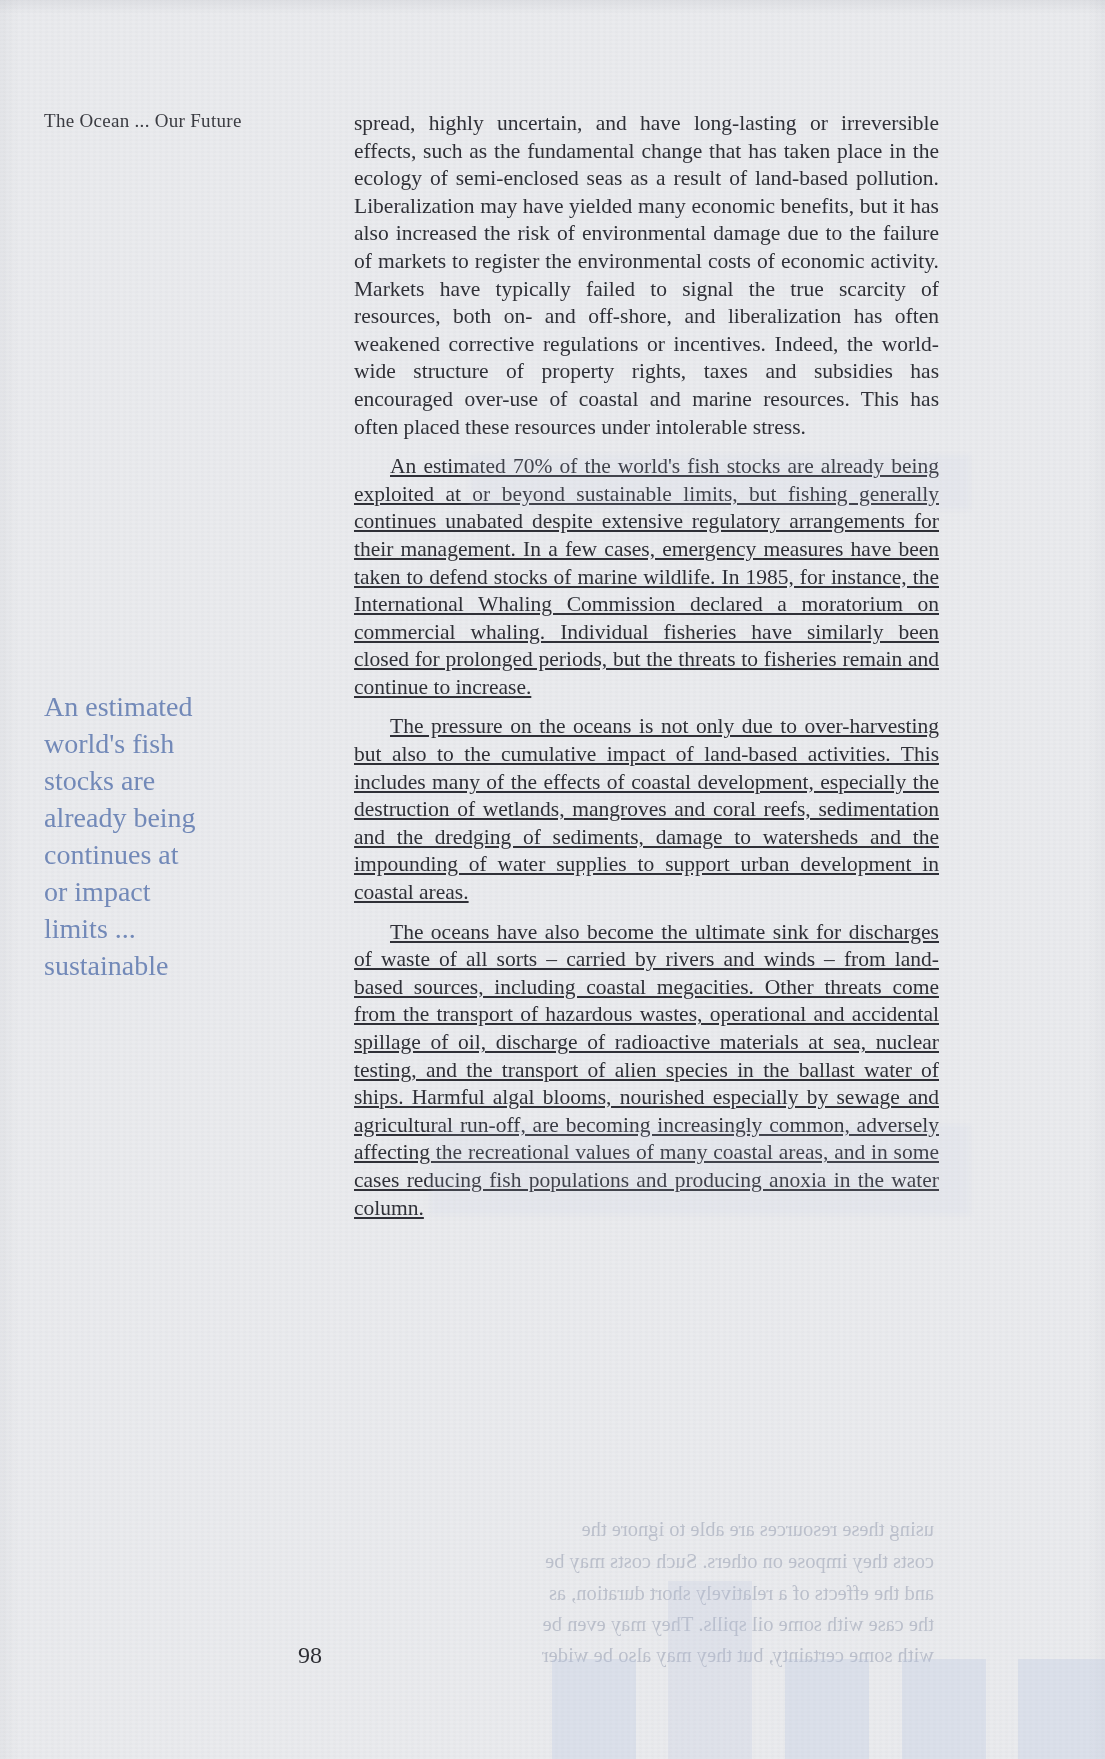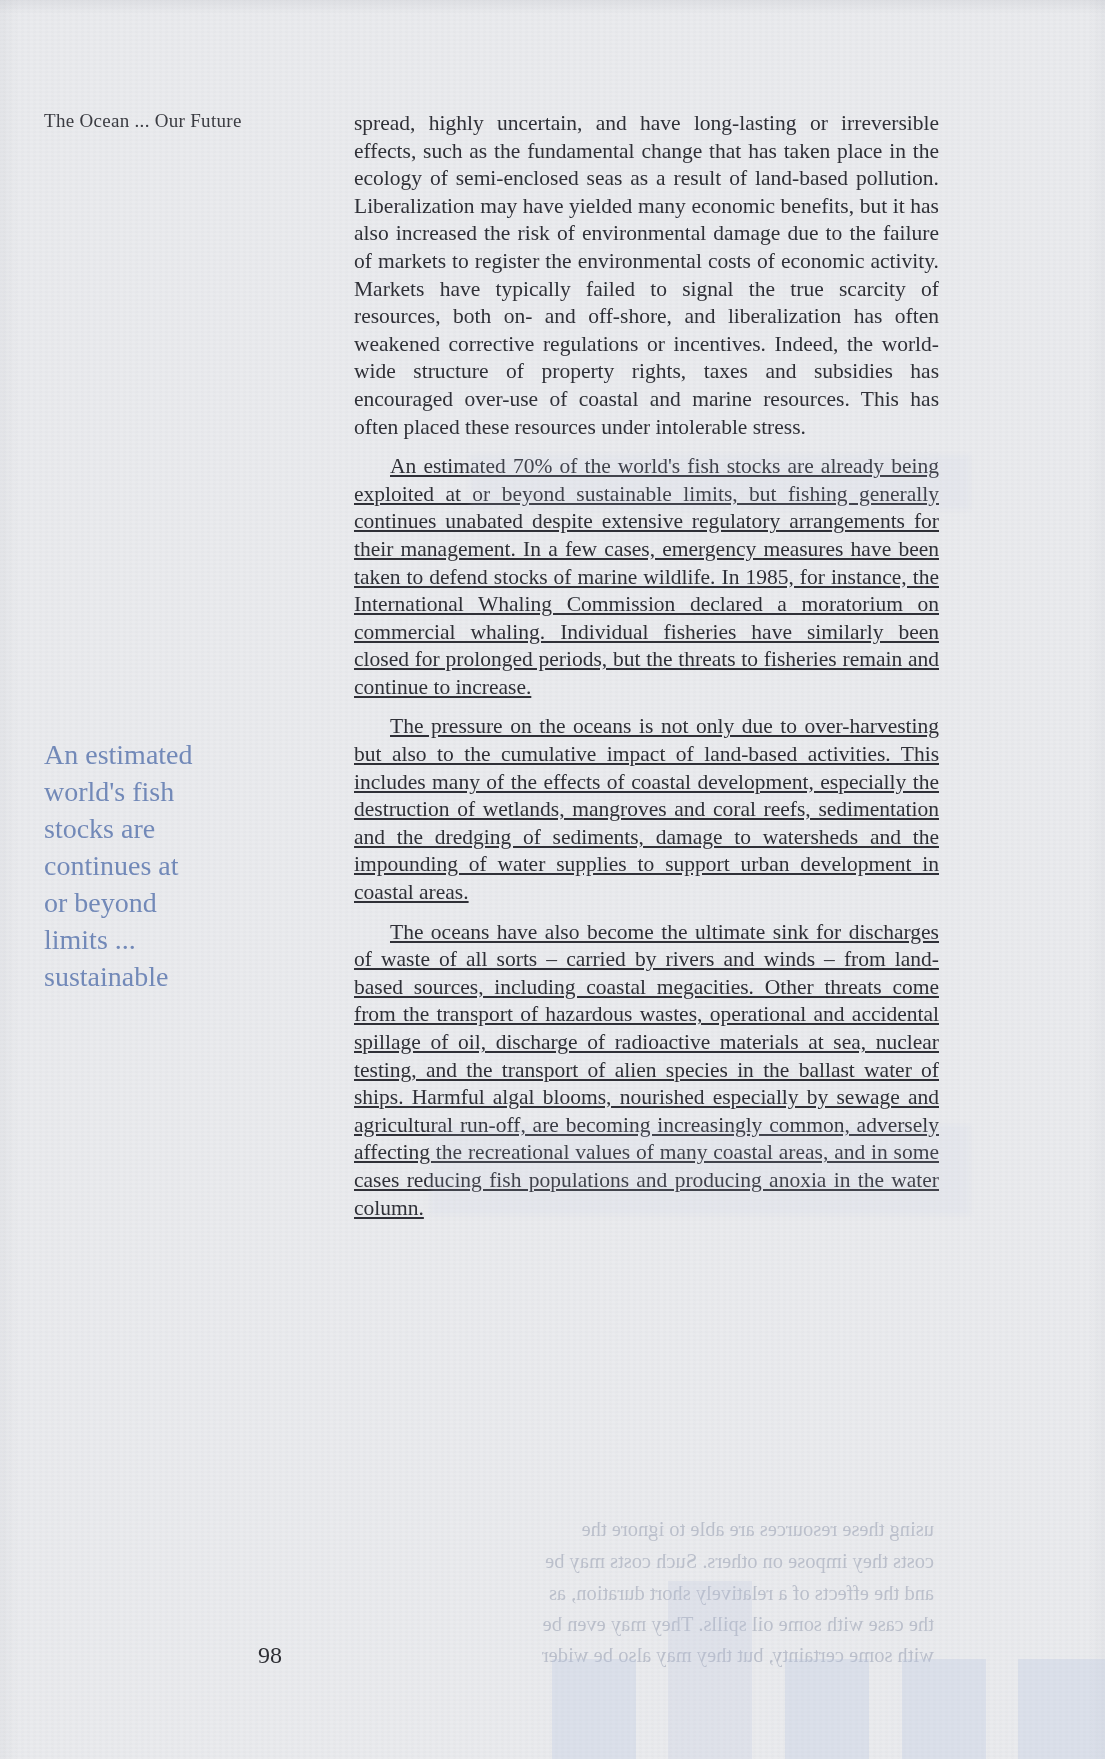--- a/index.html
+++ b/index.html
@@ -29,25 +29,25 @@
   }
   .body-column {
     position:absolute; left:342px; top:98px; width:609px;
     font-size:21.5px; line-height:27.6px; color:#2f3037;
     text-align:justify;
   }
   .body-column p { margin:12px; padding:0; }
   .body-column p.indent { text-indent:36px;text-decoration:underline; }
   .pull-quote {
     position:absolute; left:44px; top:688px; width:256px;
-    font-size:28px; line-height:37px; color:#7289b8;margin-top:48px;
+    font-size:28px; line-height:37px; color:#7289b8;
   }
   .page-number {
     position:absolute; left:258px; top:1642px; width:64px;
-    font-size:24px; color:#2d2e34; text-align:left;
+    font-size:24px; color:#2d2e34; text-align:right;
   }
   
   .bleed-line {
     position:absolute; left:372px; width:562px;
     font-size:20.5px; line-height:27px;
     color:#8f97ab; opacity:0.5;
     transform: scaleX(-1);
     filter: blur(0.6px);
     white-space:nowrap; overflow:visible;
     text-align:left;
@@ -74,22 +74,23 @@
     <p>spread, highly uncertain, and have long-lasting or irreversible effects, such as the fundamental change that has taken place in the ecology of semi-enclosed seas as a result of land-based pollution. Liberalization may have yielded many economic benefits, but it has also increased the risk of environmental damage due to the failure of markets to register the environmental costs of economic activity. Markets have typically failed to signal the true scarcity of resources, both on- and off-shore, and liberalization has often weakened corrective regulations or incentives. Indeed, the world-wide structure of property rights, taxes and subsidies has encouraged over-use of coastal and marine resources. This has often placed these resources under intolerable stress.</p>
     <p class="indent">An estimated 70% of the world's fish stocks are already being exploited at or beyond sustainable limits, but fishing generally continues unabated despite extensive regulatory arrangements for their management. In a few cases, emergency measures have been taken to defend stocks of marine wildlife. In 1985, for instance, the International Whaling Commission declared a moratorium on commercial whaling. Individual fisheries have similarly been closed for prolonged periods, but the threats to fisheries remain and continue to increase.</p>
     <p class="indent">The pressure on the oceans is not only due to over-harvesting but also to the cumulative impact of land-based activities. This includes many of the effects of coastal development, especially the destruction of wetlands, mangroves and coral reefs, sedimentation and the dredging of sediments, damage to watersheds and the impounding of water supplies to support urban development in coastal areas.</p>
     <p class="indent">The oceans have also become the ultimate sink for discharges of waste of all sorts – carried by rivers and winds – from land-based sources, including coastal megacities. Other threats come from the transport of hazardous wastes, operational and accidental spillage of oil, discharge of radioactive materials at sea, nuclear testing, and the transport of alien species in the ballast water of ships. Harmful algal blooms, nourished especially by sewage and agricultural run-off, are becoming increasingly common, adversely affecting the recreational values of many coastal areas, and in some cases reducing fish populations and producing anoxia in the water column.</p>
   </div>
 
   <div class="pull-quote">
     <div>An estimated</div>
     <div>world's fish</div>
     <div>stocks are</div>
+    <div>already being</div>
     <div>continues at</div>
-    <div>or beyond</div>
+    <div>or impact</div>
     <div>limits ...</div>
     <div>sustainable</div>
   </div>
 
   <div class="page-number">98</div>
 
   <div class="bleed-line" style="top:1516px;">using these resources are able to ignore the</div>
   <div class="bleed-line" style="top:1548px;">costs they impose on others. Such costs may be</div>
   <div class="bleed-line" style="top:1580px;">and the effects of a relatively short duration, as</div>
   <div class="bleed-line" style="top:1611px;">the case with some oil spills. They may even be</div>

